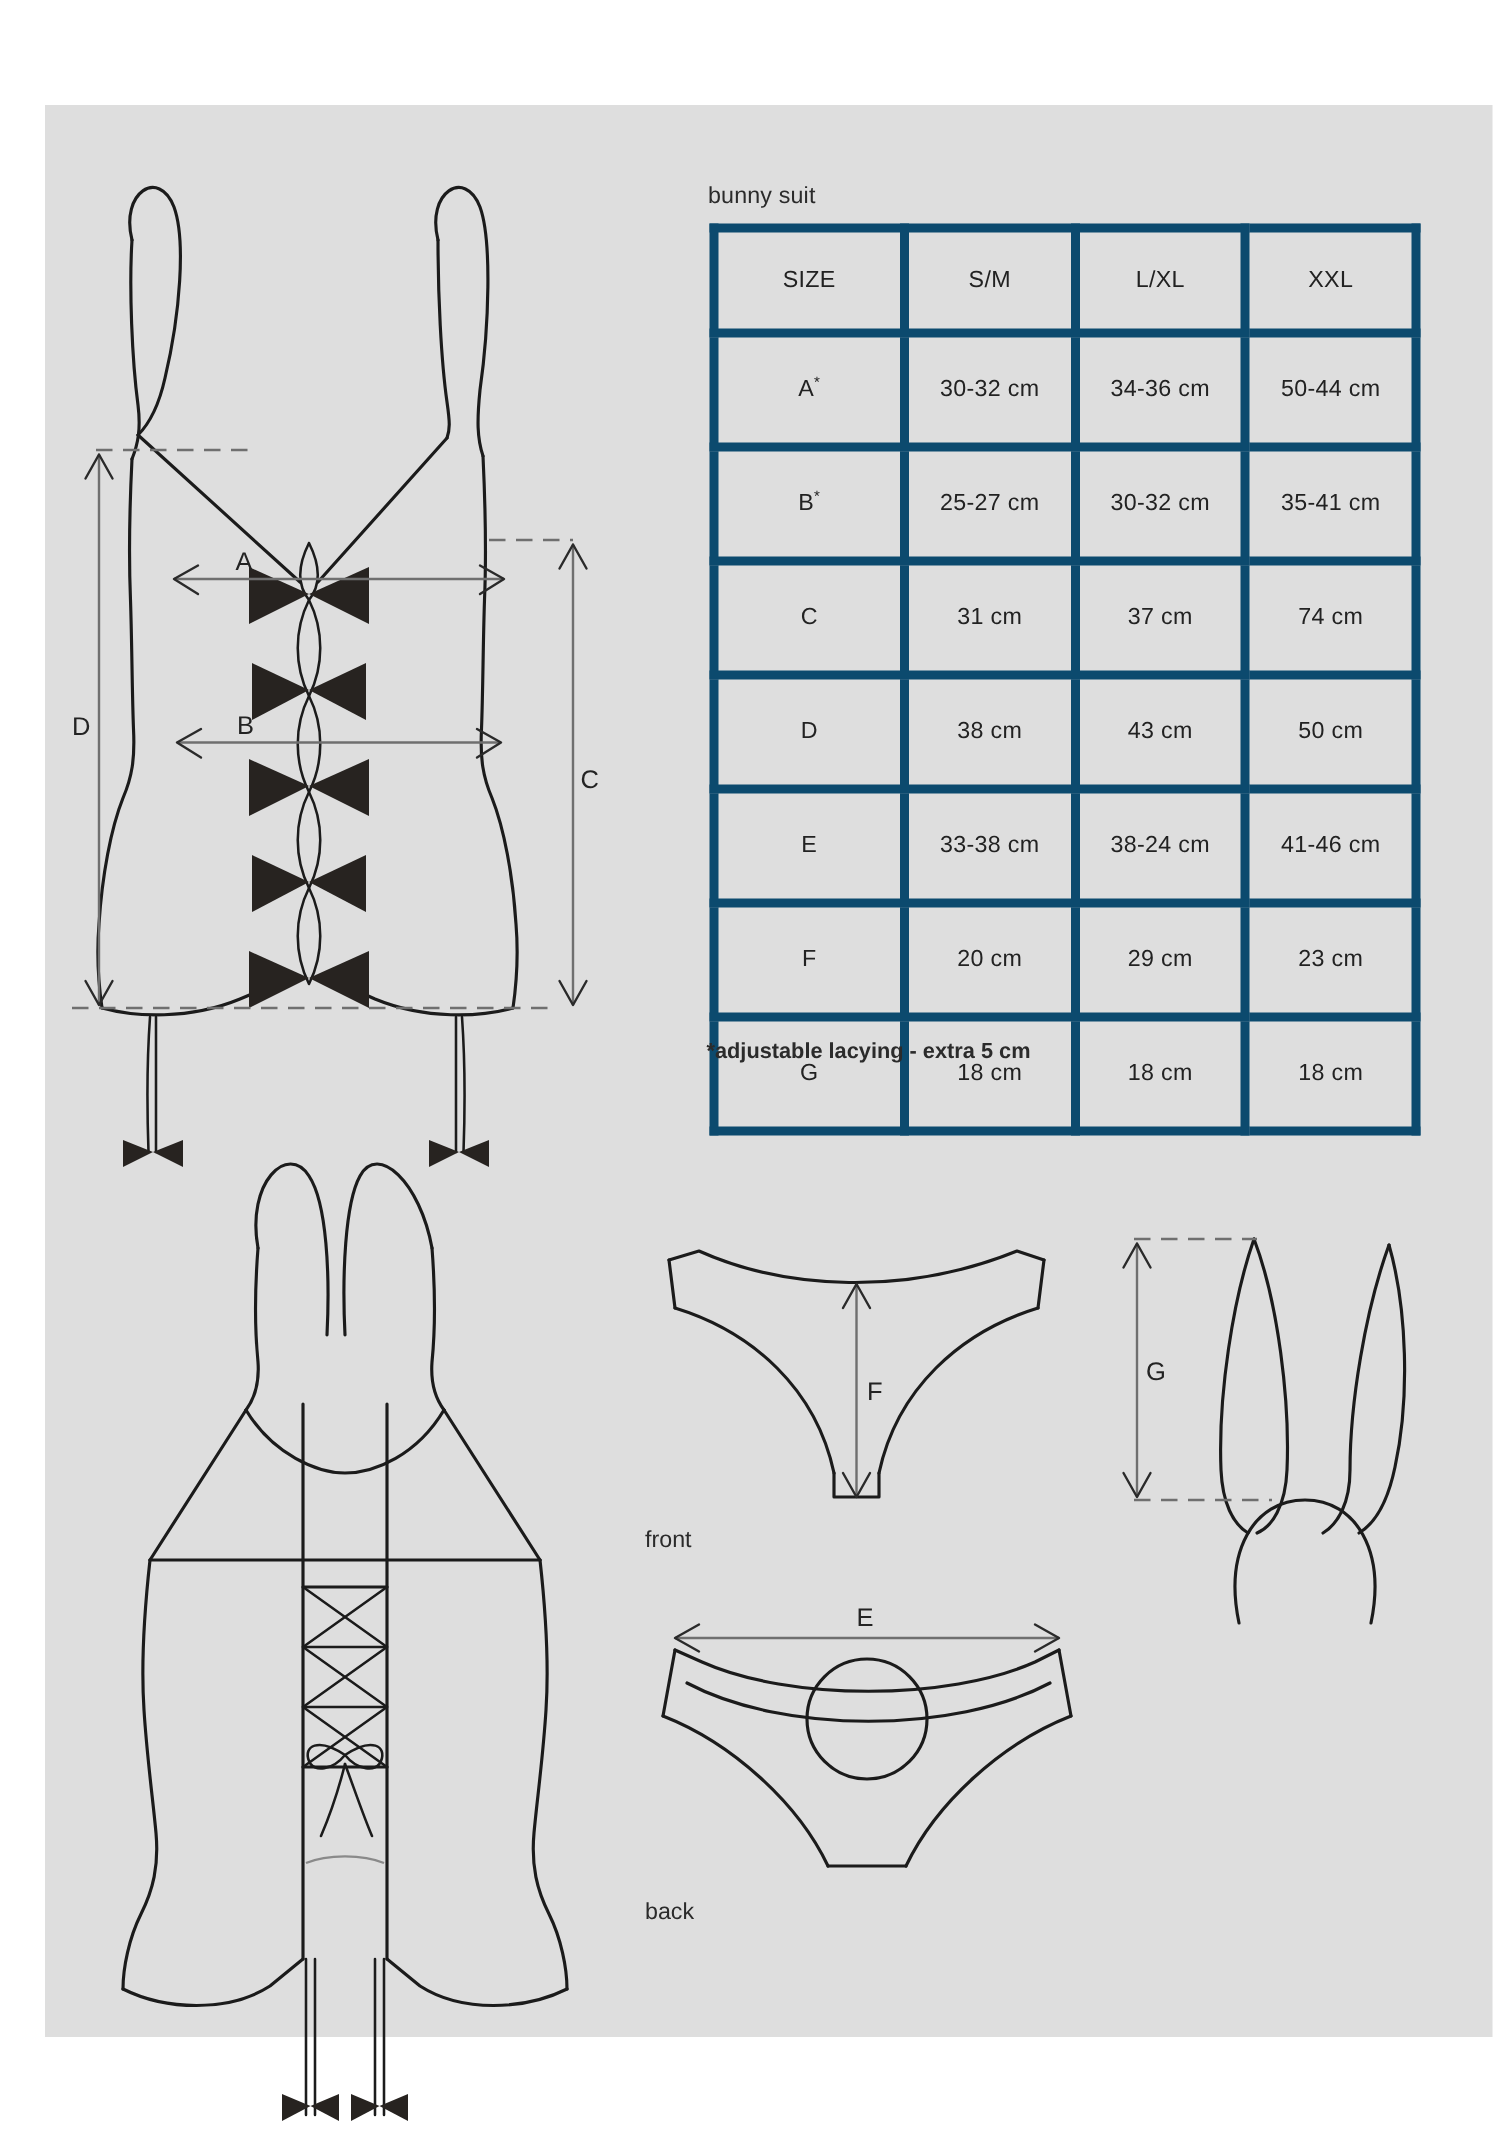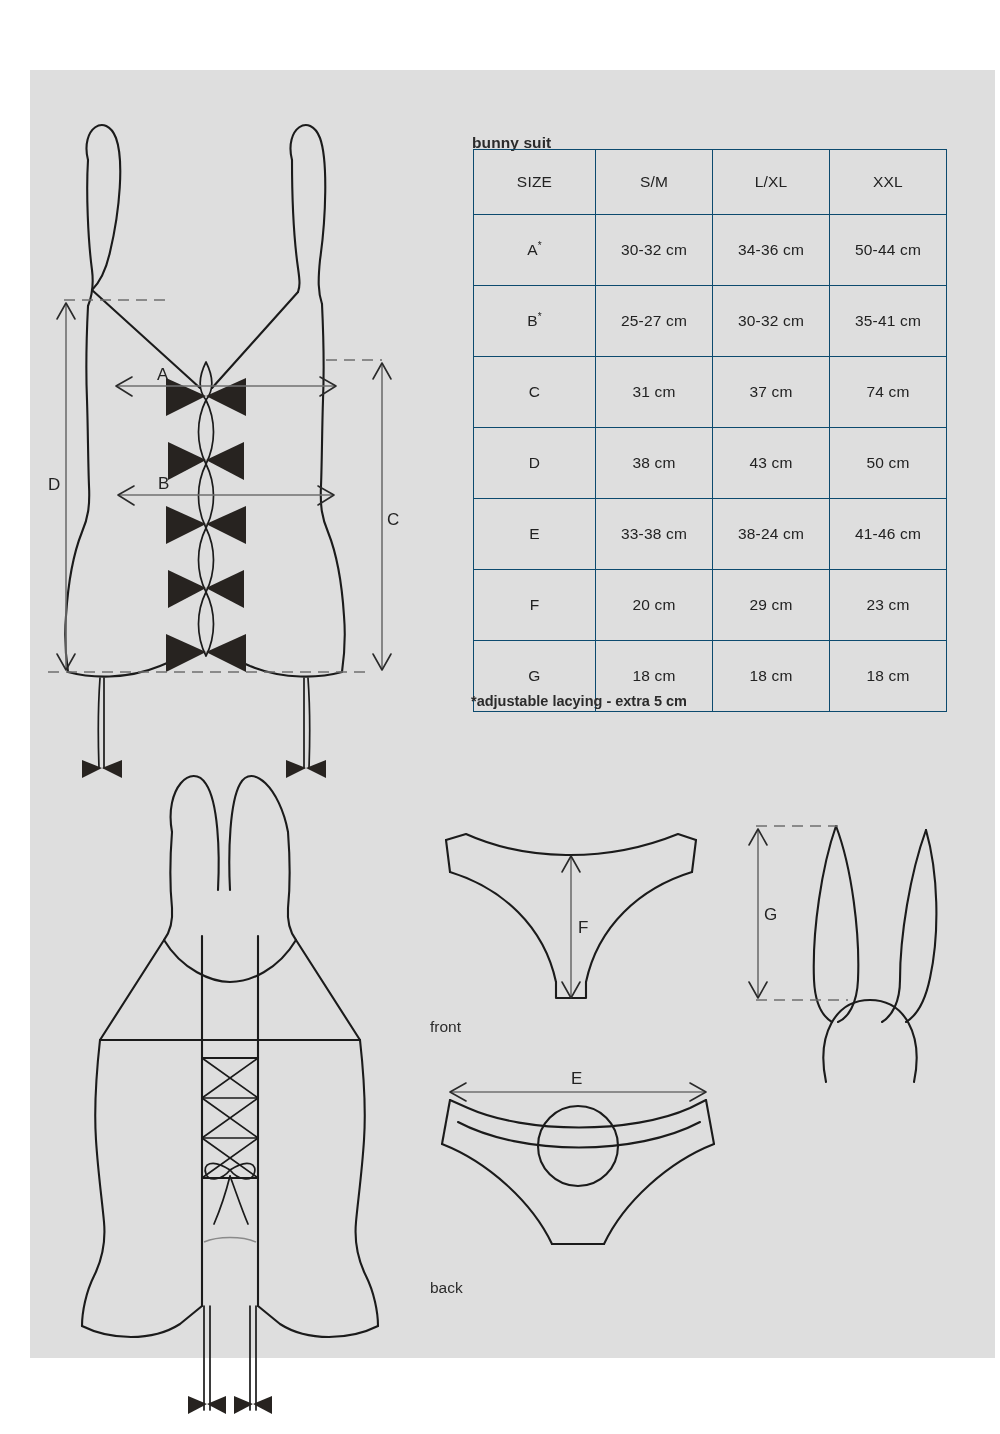--- a/index.html
+++ b/index.html
@@ -23,39 +23,38 @@
     top: 70px;
     width: 965px;
     height: 1288px;
     background: #dedede;
   }
 
   
   #chart-title {
     position: absolute;
     left: 442px;
-    top: 64px;
+    top: 52px;
     font-size: 15.5px;
     color: #2b2b2b;
     letter-spacing: .1px;
     white-space: nowrap;
-    font-weight: bold;
   }
 
   
   #size-table {
     position: absolute;
     left: 443px;
     top: 79px;
     width: 474px;
     border-collapse: collapse;
     table-layout: fixed;
   }
   #size-table td {
-    border: 1px solid #0c4a6e;
+    border: 6px solid #0c4a6e;
     height: 68px;
     text-align: center;
     vertical-align: middle;
     font-size: 15.5px;
     color: #222;
     letter-spacing: .2px;
     white-space: nowrap;
   }
   #size-table tr:first-child td { height: 62px; }
   #size-table td:first-child { width: 119px; }
@@ -348,21 +347,21 @@
 
     <path class="ink" d="M 30 64 C 94 98 208 98 272 64"></path>
 
     <path class="ink" d="M 14 86 C 60 104 104 144 124 186"></path>
     <path class="ink" d="M 286 86 C 240 104 196 144 176 186"></path>
 
     <path class="ink" d="M 124 186 L 176 186"></path>
 
     <circle class="ink" cx="150" cy="88" r="40"></circle>
   </svg>
-  <div class="viewlabel" style="left:400px; top:1196px;margin-top:13px;">back</div>
+  <div class="viewlabel" style="left:400px; top:1196px;">back</div>
 
   <svg class="draw" style="left:700px; top:730px;" width="270" height="290" viewBox="0 0 270 290">
 
     <path class="ink" d="M 106 26 C 92 66 82 130 84 180 C 85 202 92 216 102 222"></path>
     <path class="ink" d="M 106 26 C 122 68 130 134 128 180 C 127 204 118 218 108 222"></path>
 
     <path class="ink" d="M 196 30 C 208 72 210 132 200 178 C 195 202 186 216 176 222"></path>
     <path class="ink" d="M 196 30 C 180 74 170 136 170 180 C 170 202 162 216 152 222"></path>
 
     <path class="ink" d="M 96 282 C 86 234 106 200 140 200 C 174 200 194 234 184 282"></path>

